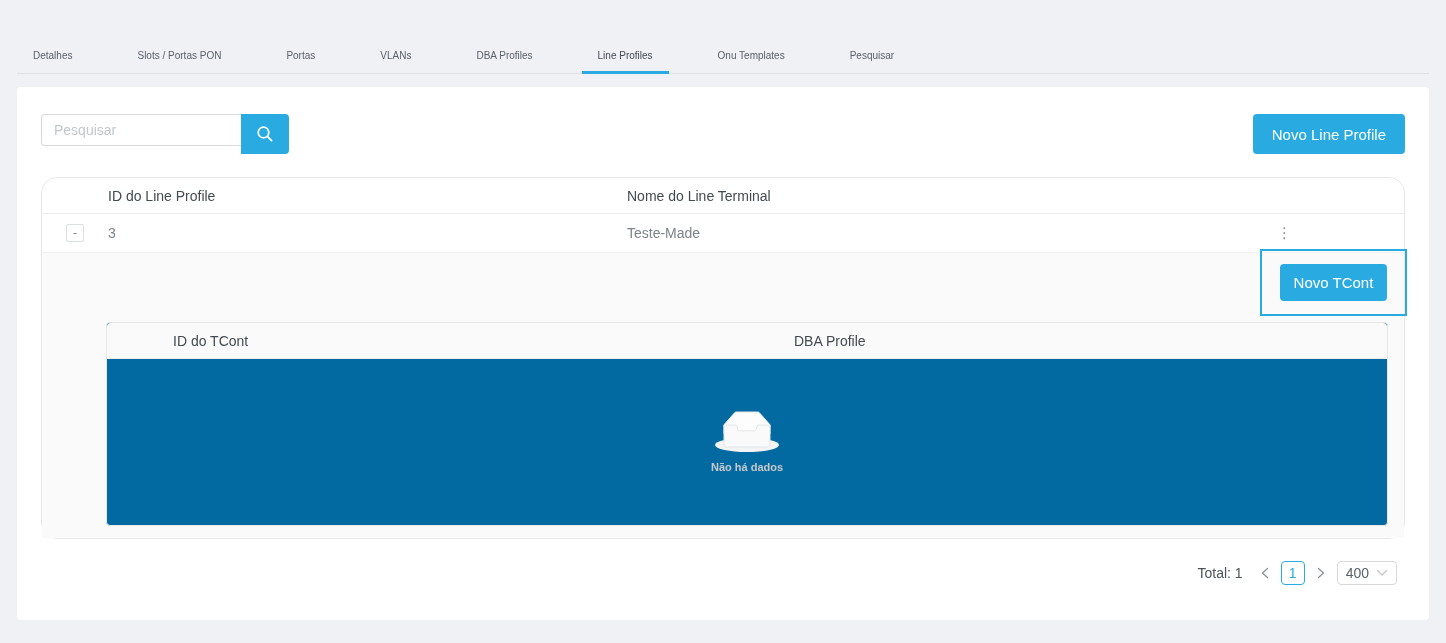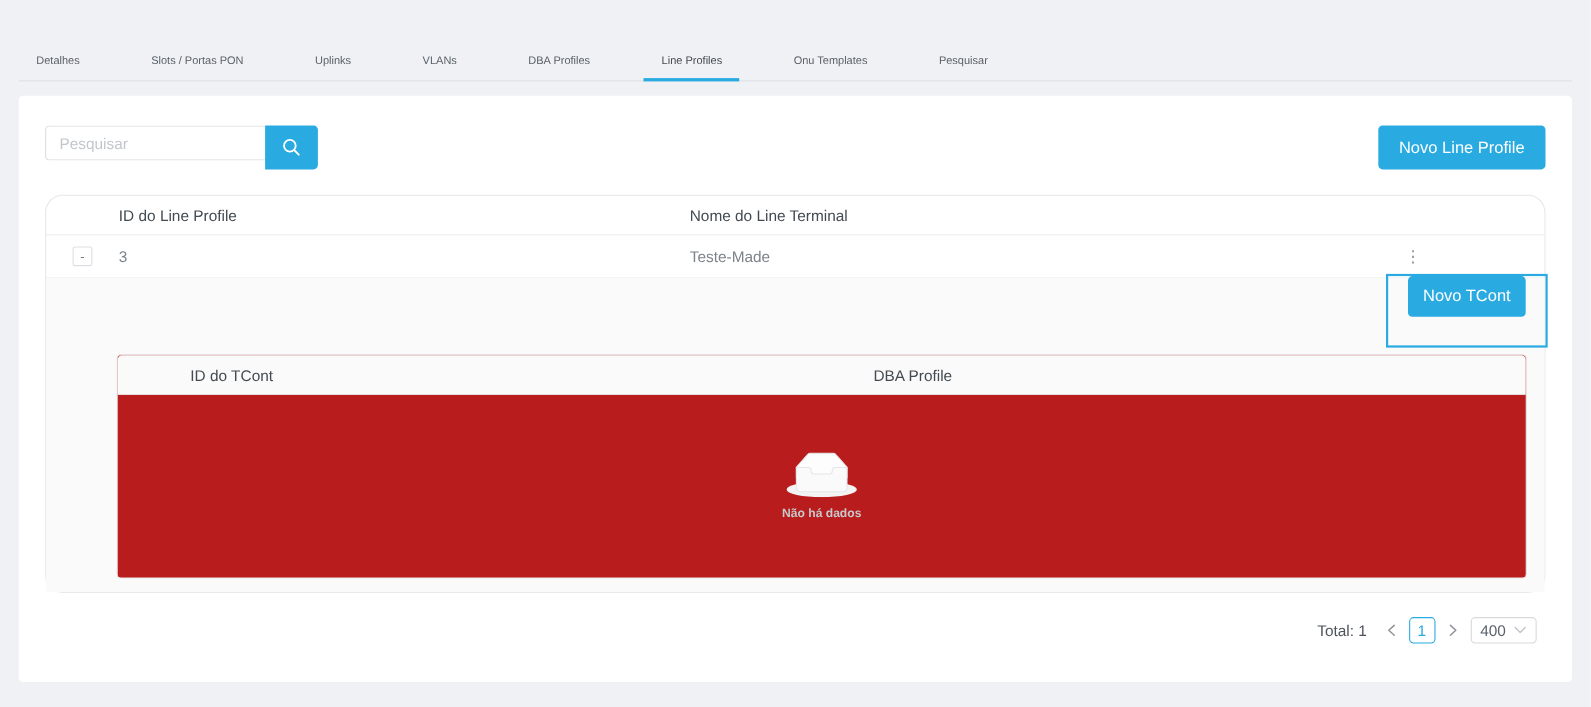--- a/index.html
+++ b/index.html
@@ -77,26 +77,26 @@
 
   
   .expanded {
     position: relative; background: #fafafa; height: 285px;
     padding: 69px 16px 12px 64px;
   }
   .highlight-box {
     position: absolute; top: -4px; right: -3px;
     width: 147px; height: 67px;
     border: 2px solid var(--primary);
-    display: flex; align-items: flex-start; justify-content: center;
+    display: flex; align-items: center; justify-content: center;
   }
   .btn-tcont { height: 37px; padding: 0 14px; font-size: 15px; }
 
   
-  .inner-table { background: #b91c1c; border: 1px solid #e8e8e8; border-radius: 4px; height: 204px; }
+  .inner-table { background: #0369a1; border: 1px solid #e8e8e8; border-radius: 4px; height: 204px; }
   .inner-head {
     display: grid; grid-template-columns: 621px 1fr; align-items: center;
     height: 36px; background: #fafafa; border-bottom: 1px solid #ededed;
     border-radius: 4px 4px 0 0;
     font-size: 14px; color: #434a51;
   }
   .inner-head .cell { padding-left: 66px; }
   .inner-body {
     height: 166px; display: flex; flex-direction: column;
     align-items: center; justify-content: center;
@@ -128,21 +128,21 @@
   }
 </style>
 </head>
 <body>
 
 <div class="page" style="--primary:#29abe2;">
 
   <div class="tabbar">
     <div class="tab">Detalhes</div>
     <div class="tab">Slots / Portas PON</div>
-    <div class="tab">Uplinks</div>
+    <div class="tab">Portas</div>
     <div class="tab">VLANs</div>
     <div class="tab">DBA Profiles</div>
     <div class="tab active">Line Profiles</div>
     <div class="tab">Onu Templates</div>
     <div class="tab">Pesquisar</div>
   </div>
 
   <div class="card">
 
     <div class="toolbar">

